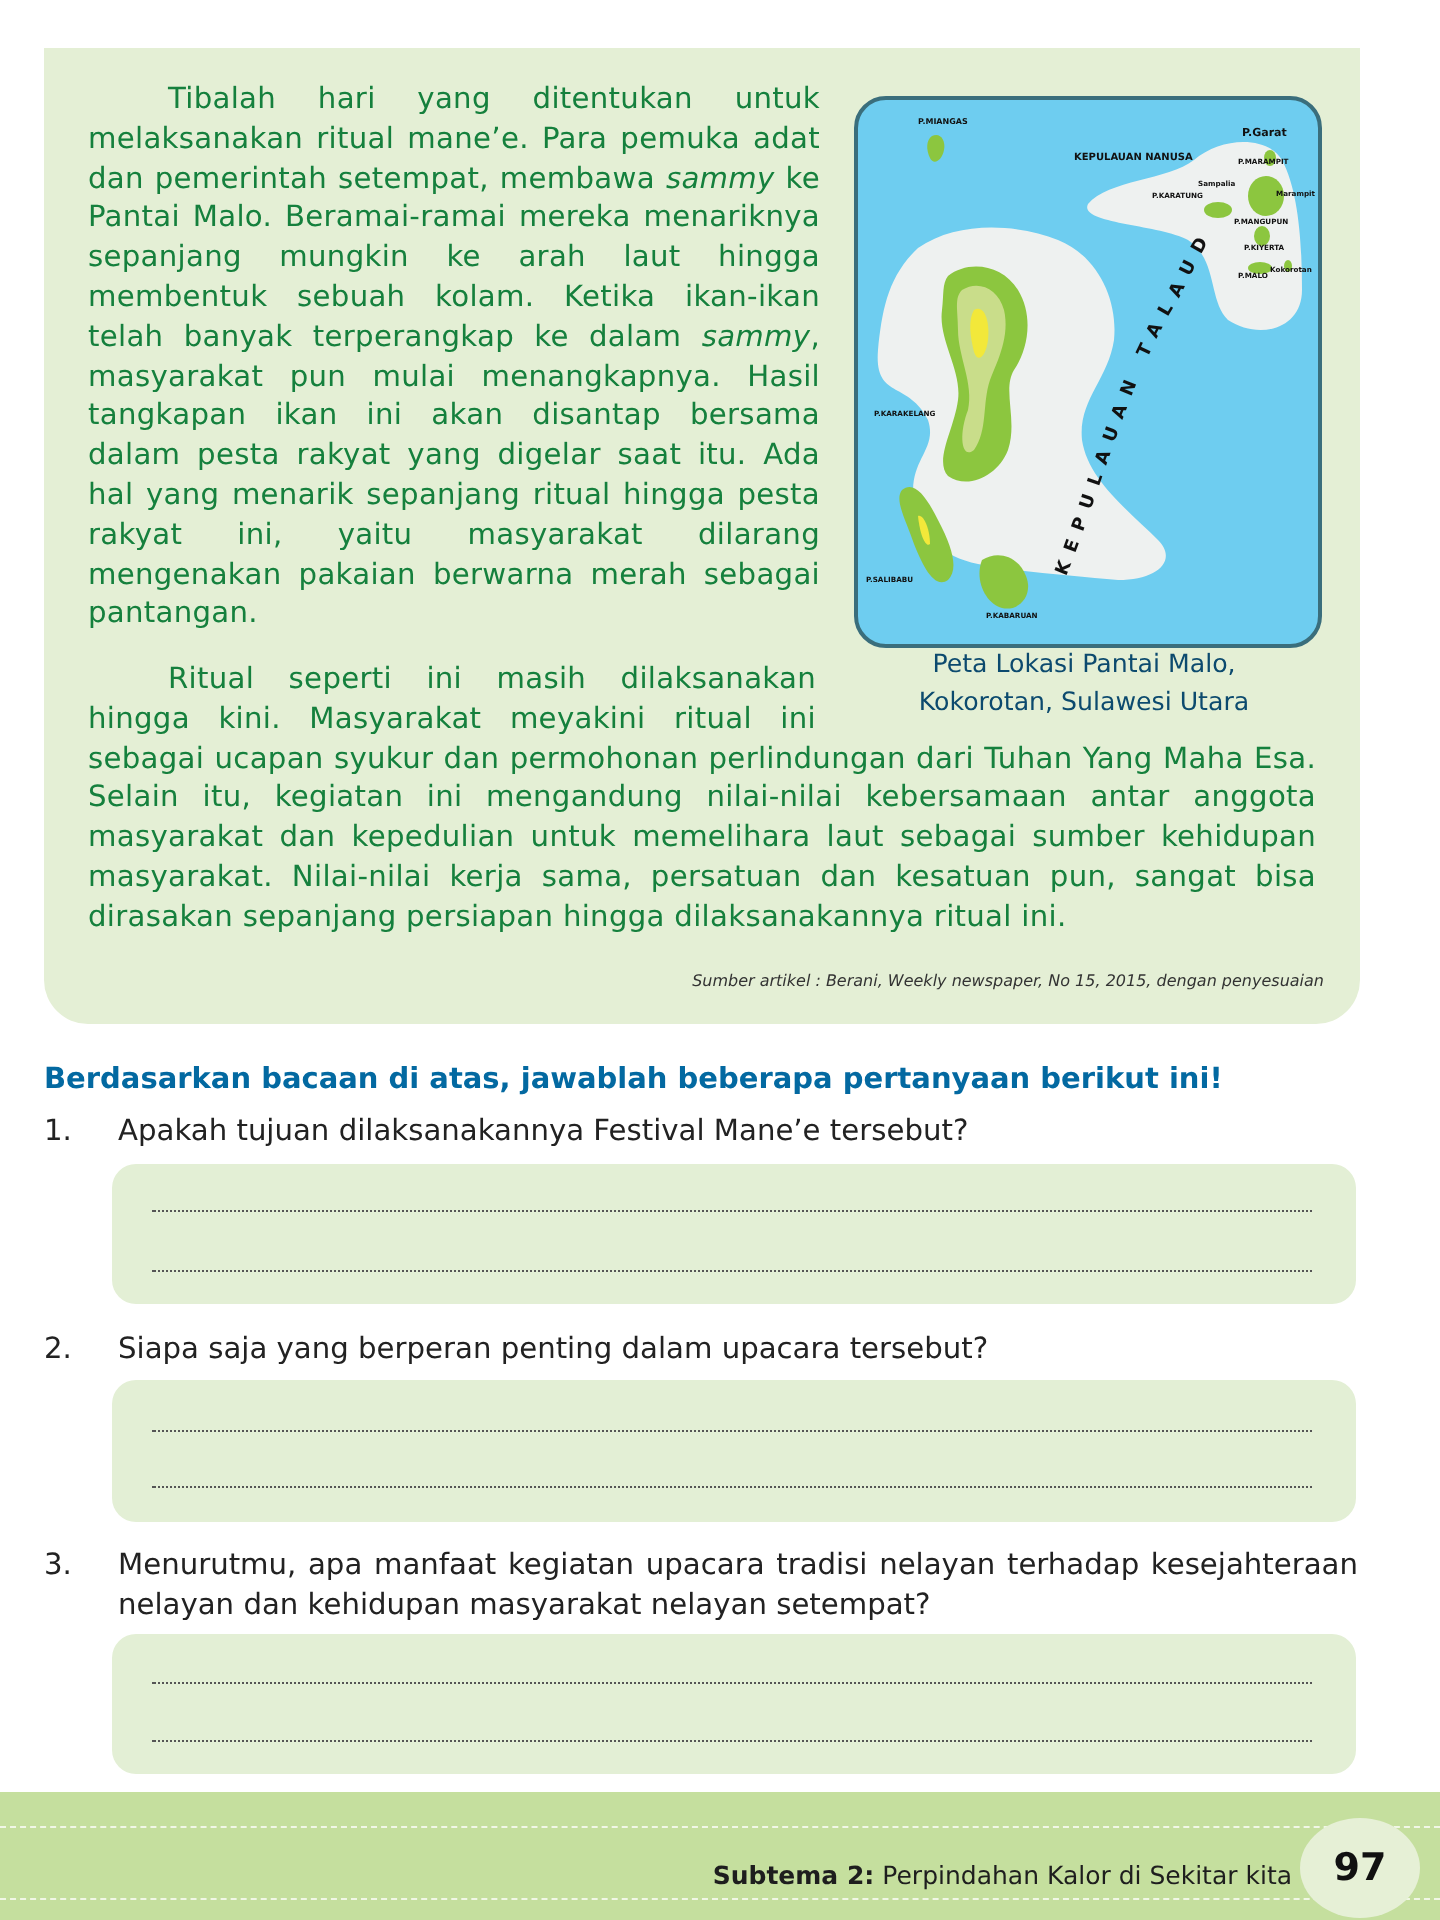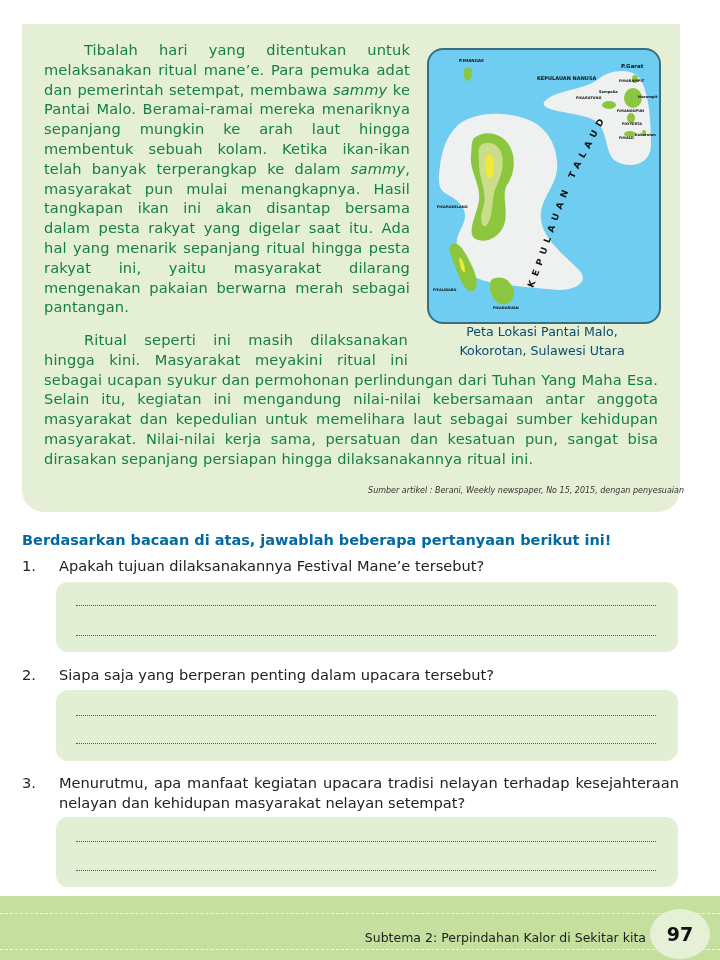--- a/index.html
+++ b/index.html
@@ -24,21 +24,21 @@
     position:absolute; left:427px; top:48px; width:230px; height:272px;
     background:#6ecdf0; border:2px solid #3a6e7c; border-radius:16px; overflow:hidden;
   }
   .map-frame svg { position:absolute; left:0; top:0; }
   .map-label { font-family:"DejaVu Sans", sans-serif; font-weight:bold; fill:#111; }
   .caption {
     position:absolute; left:427px; top:322px; width:230px; text-align:center;
     font-size:12.6px; line-height:19px; color:#0c4a6e;
   }
   .source {
-    position:absolute; right:36px; top:486px; font-size:8px; font-style:italic; color:#333;
+    position:absolute; right:58px; top:486px; font-size:8px; font-style:italic; color:#333;
   }
   .instruction {
     position:absolute; left:22px; top:532px; font-size:14.5px; font-weight:bold; color:#0369a1;
   }
   .question {
     position:absolute; left:22px; font-size:14.6px; line-height:19.6px; color:#222;
   }
   .question .num { position:absolute; left:0; top:0; }
   .question .qtext { position:absolute; left:37px; width:620px; text-align:justify; }
   .answer-box {
@@ -47,21 +47,21 @@
   .answer-line {
     position:absolute; left:20px; right:22px; height:0; border-top:1.5px dotted #555;
   }
   .footer {
     position:absolute; left:0; top:896px; width:720px; height:64px; background:#c5df9e;
   }
   .footer .dash { position:absolute; left:0; right:0; height:0; border-top:1.5px dashed #f1f7e6; }
   .footer .subtema {
     position:absolute; right:74px; top:34px; font-size:12.5px; color:#1e1e1e;
   }
-  .footer .subtema b { font-weight:normal; }
+  .footer .subtema b { font-weight:bold; }
   .page-num {
     position:absolute; left:650px; top:909px; width:60px; height:50px; border-radius:50%;
     background:#e6f0d6; text-align:center; line-height:50px; font-size:19px; font-weight:bold; color:#111;
   }
 </style>
 </head>
 <body>
 
 <div class="reading-box"></div>
 

